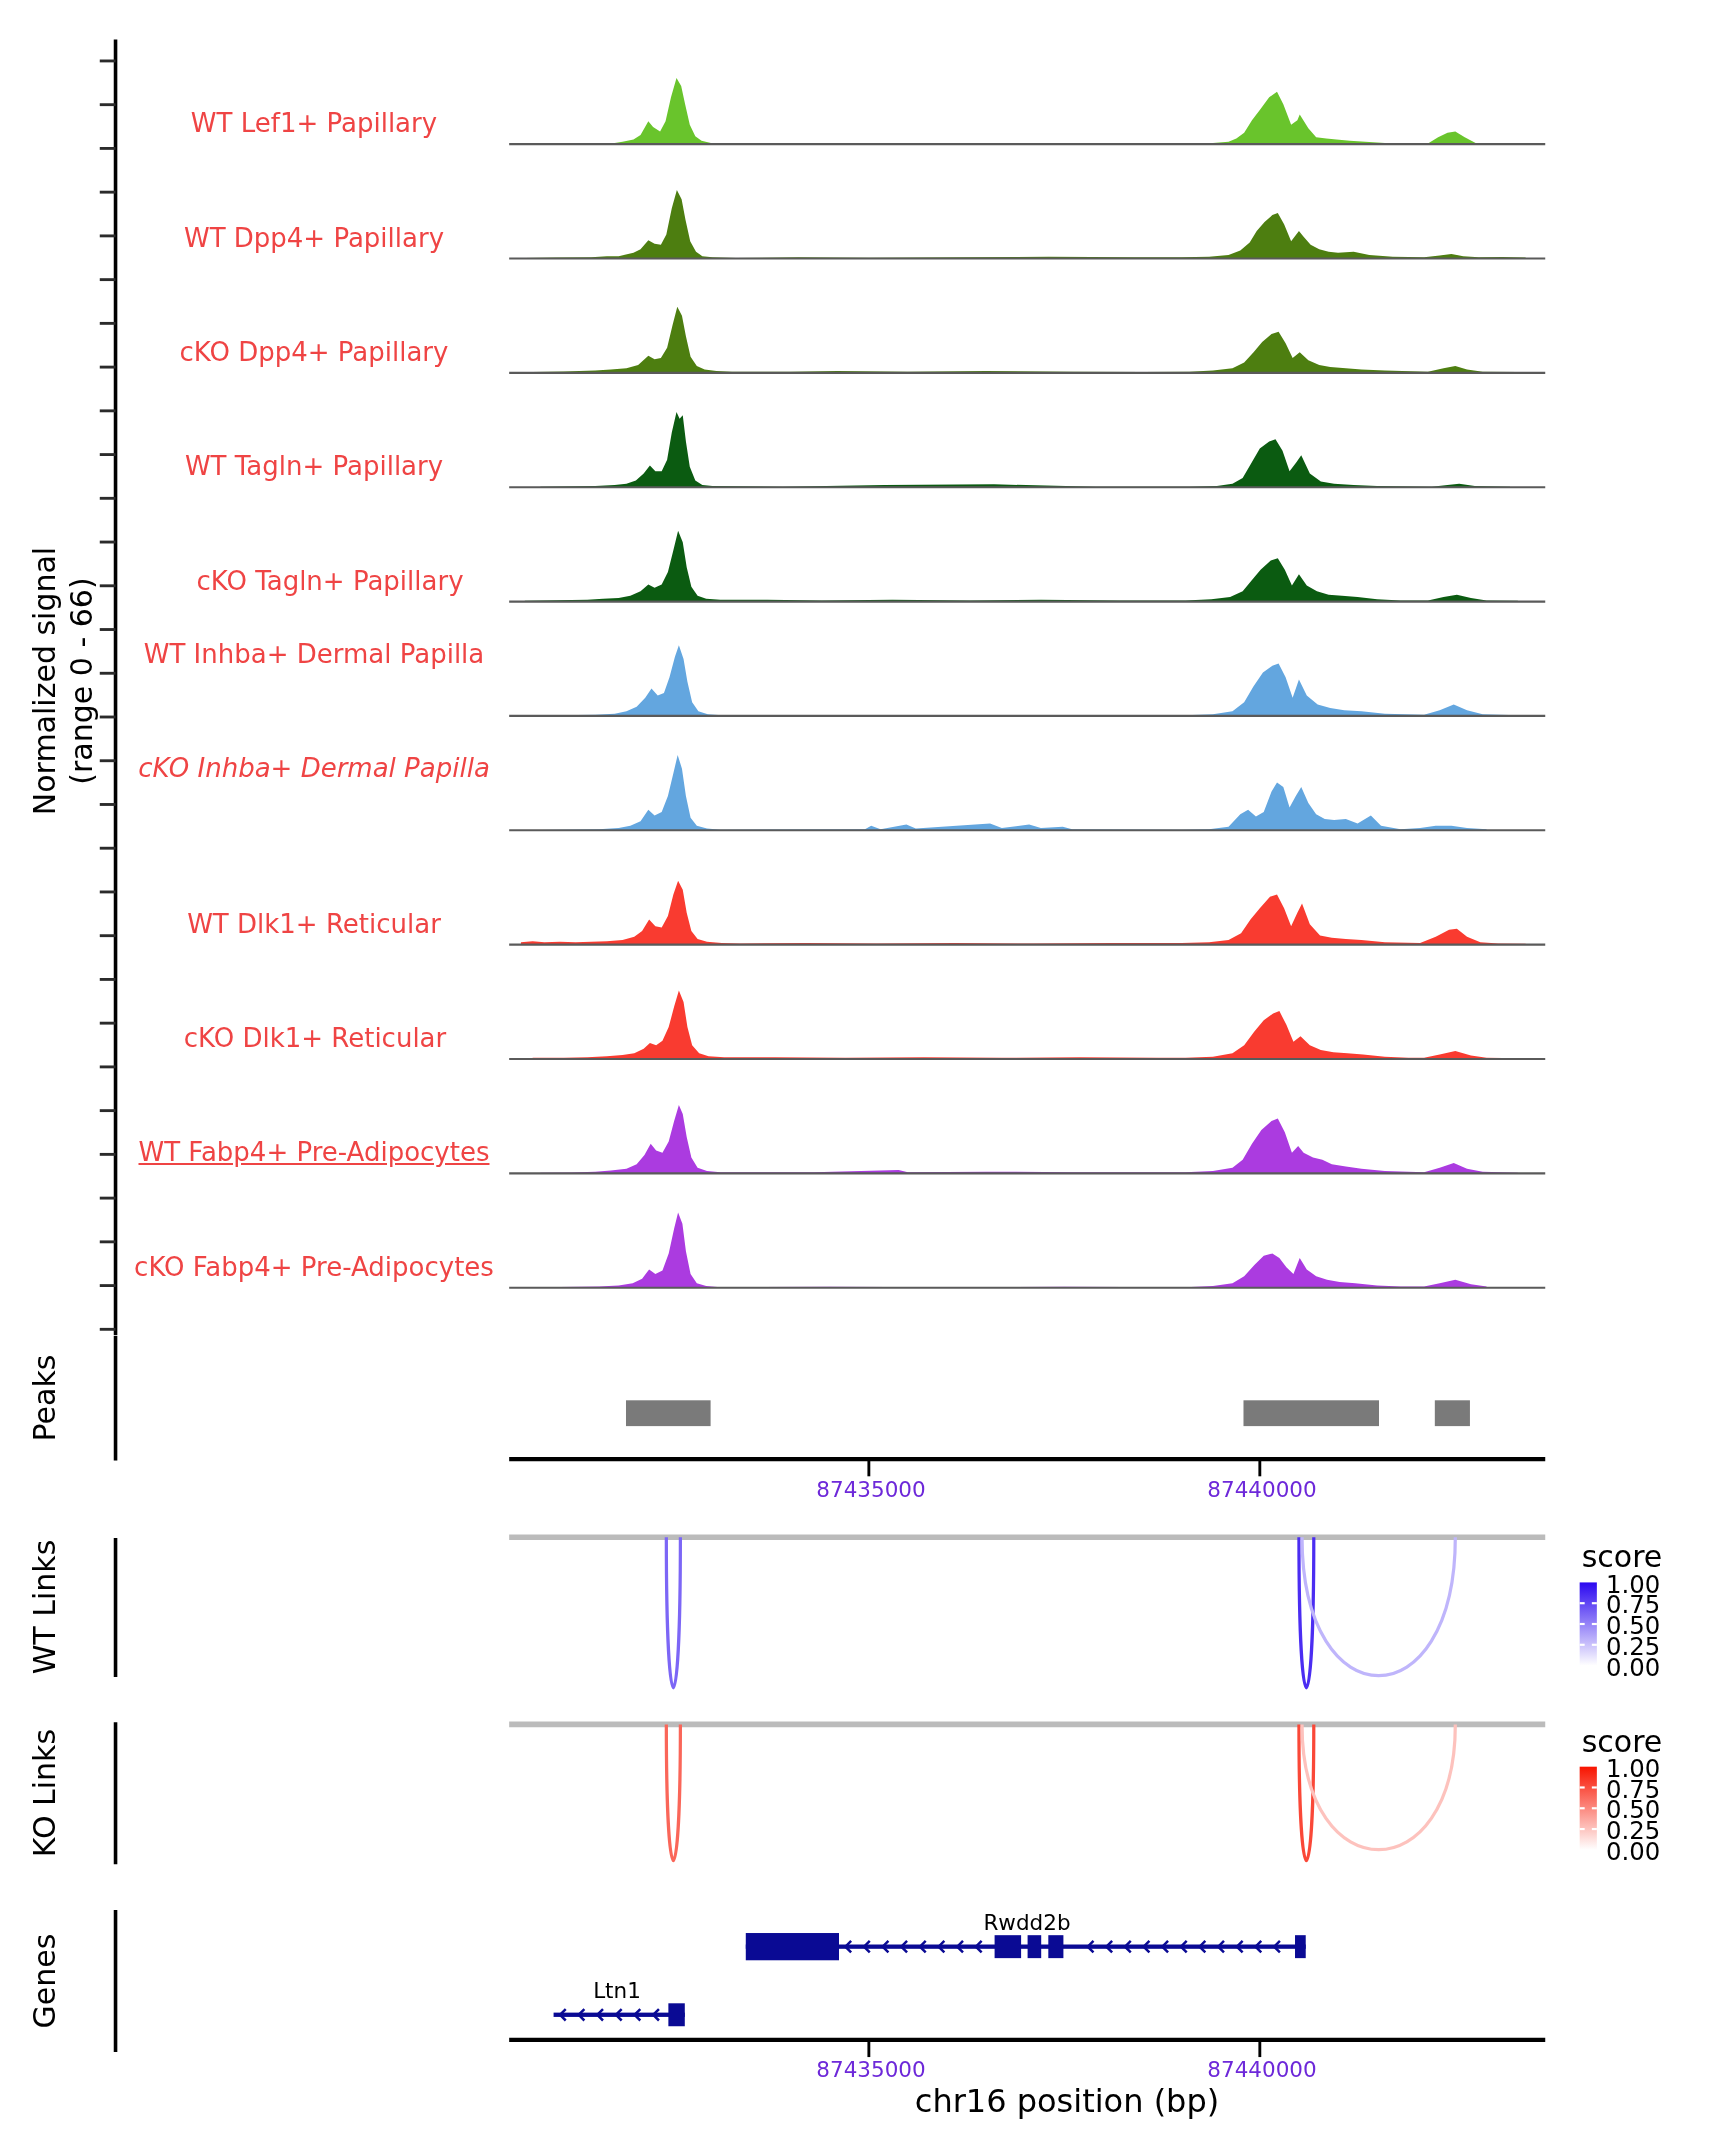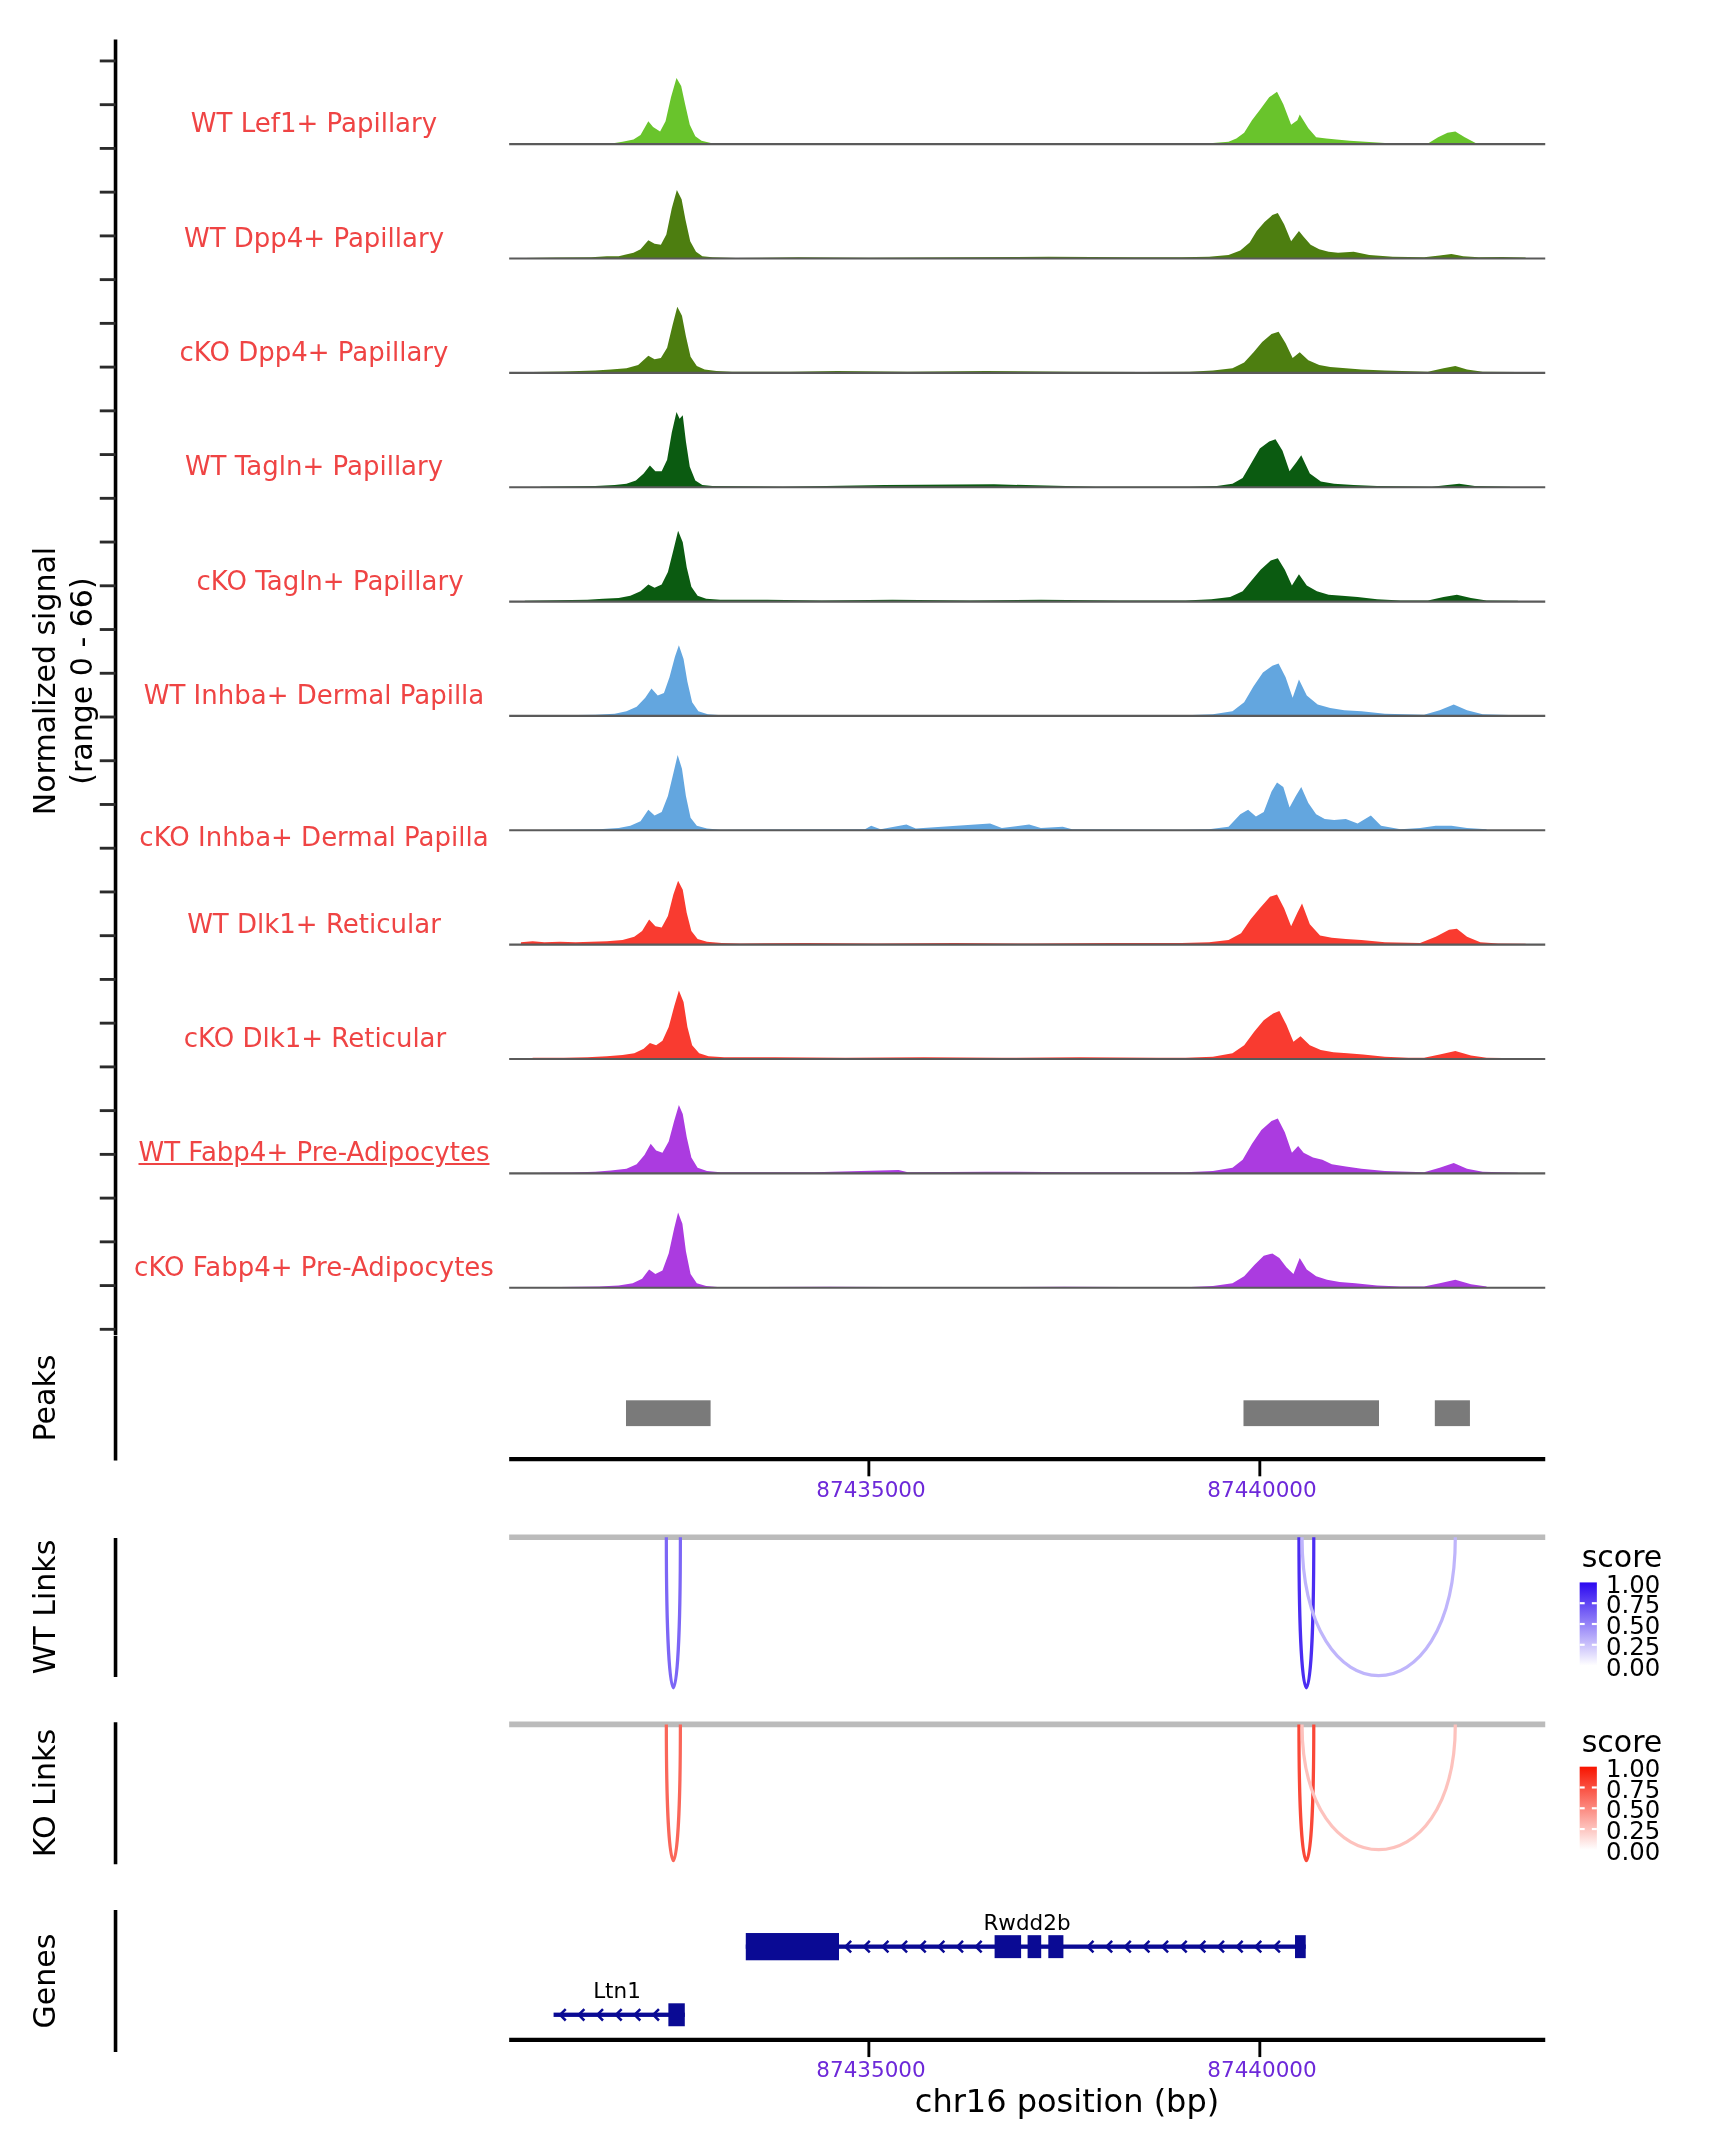--- a/index.html
+++ b/index.html
@@ -187,20 +187,20 @@
   <div class="abs ctr gene-label" style="left:617px;top:1990px;">Ltn1</div>
 
   <div class="abs ctr tick-label" style="left:871px;top:2069px;">87435000</div>
   <div class="abs ctr tick-label" style="left:1262px;top:2069px;">87440000</div>
   <div class="abs ctr axis-title" style="left:1067px;top:2101px;">chr16 position (bp)</div>
 <div class="abs ctr track-label" style="left: 314px; top: 123px;">WT Lef1+ Papillary</div>
     <div class="abs ctr track-label" style="left: 314px; top: 238px;">WT Dpp4+ Papillary</div>
     <div class="abs ctr track-label" style="left: 314px; top: 352px;">cKO Dpp4+ Papillary</div>
     <div class="abs ctr track-label" style="left: 314px; top: 466px;">WT Tagln+ Papillary</div>
     <div class="abs ctr track-label" style="left: 330px; top: 581px; text-align: right;">cKO Tagln+ Papillary</div>
-    <div class="abs ctr track-label" style="left: 314px; top: 695px;">WT Inhba+ Dermal Papilla</div>
-    <div class="abs ctr track-label" style="left: 314px; top: 837px;">cKO Inhba+ Dermal Papilla</div>
+    <div class="abs ctr track-label" style="left: 314px; top: 654px;">WT Inhba+ Dermal Papilla</div>
+    <div class="abs ctr track-label" style="left: 314px; top: 768px; font-style: italic;">cKO Inhba+ Dermal Papilla</div>
     <div class="abs ctr track-label" style="left: 314px; top: 924px;">WT Dlk1+ Reticular</div>
     <div class="abs ctr track-label" style="left: 315px; top: 1038px;">cKO Dlk1+ Reticular</div>
     <div class="abs ctr track-label" style="left: 314px; top: 1152px; text-decoration: underline;">WT Fabp4+ Pre-Adipocytes</div>
     <div class="abs ctr track-label" style="left: 314px; top: 1267px;">cKO Fabp4+ Pre-Adipocytes</div>
   </div>
 
 
 </body></html>

